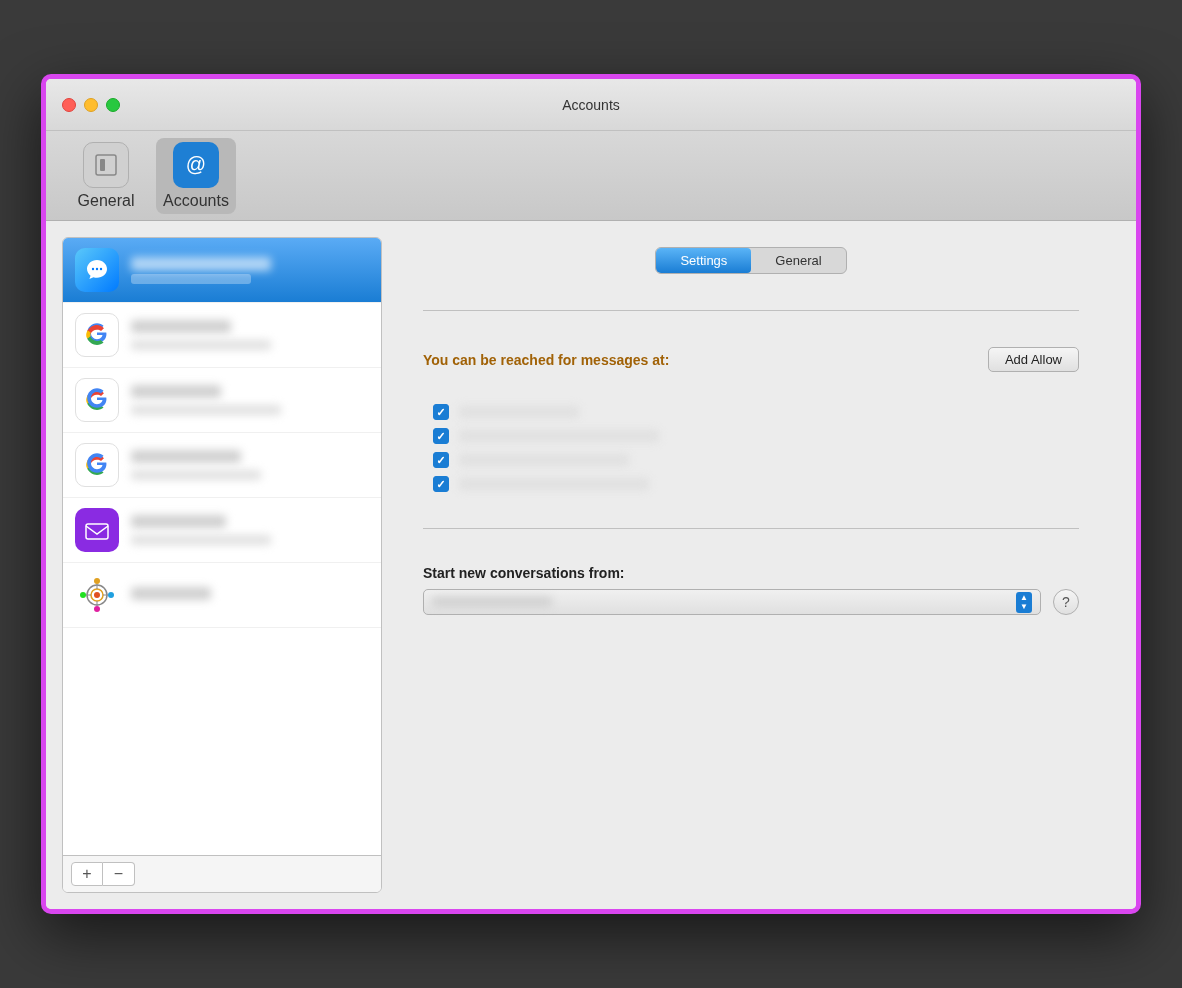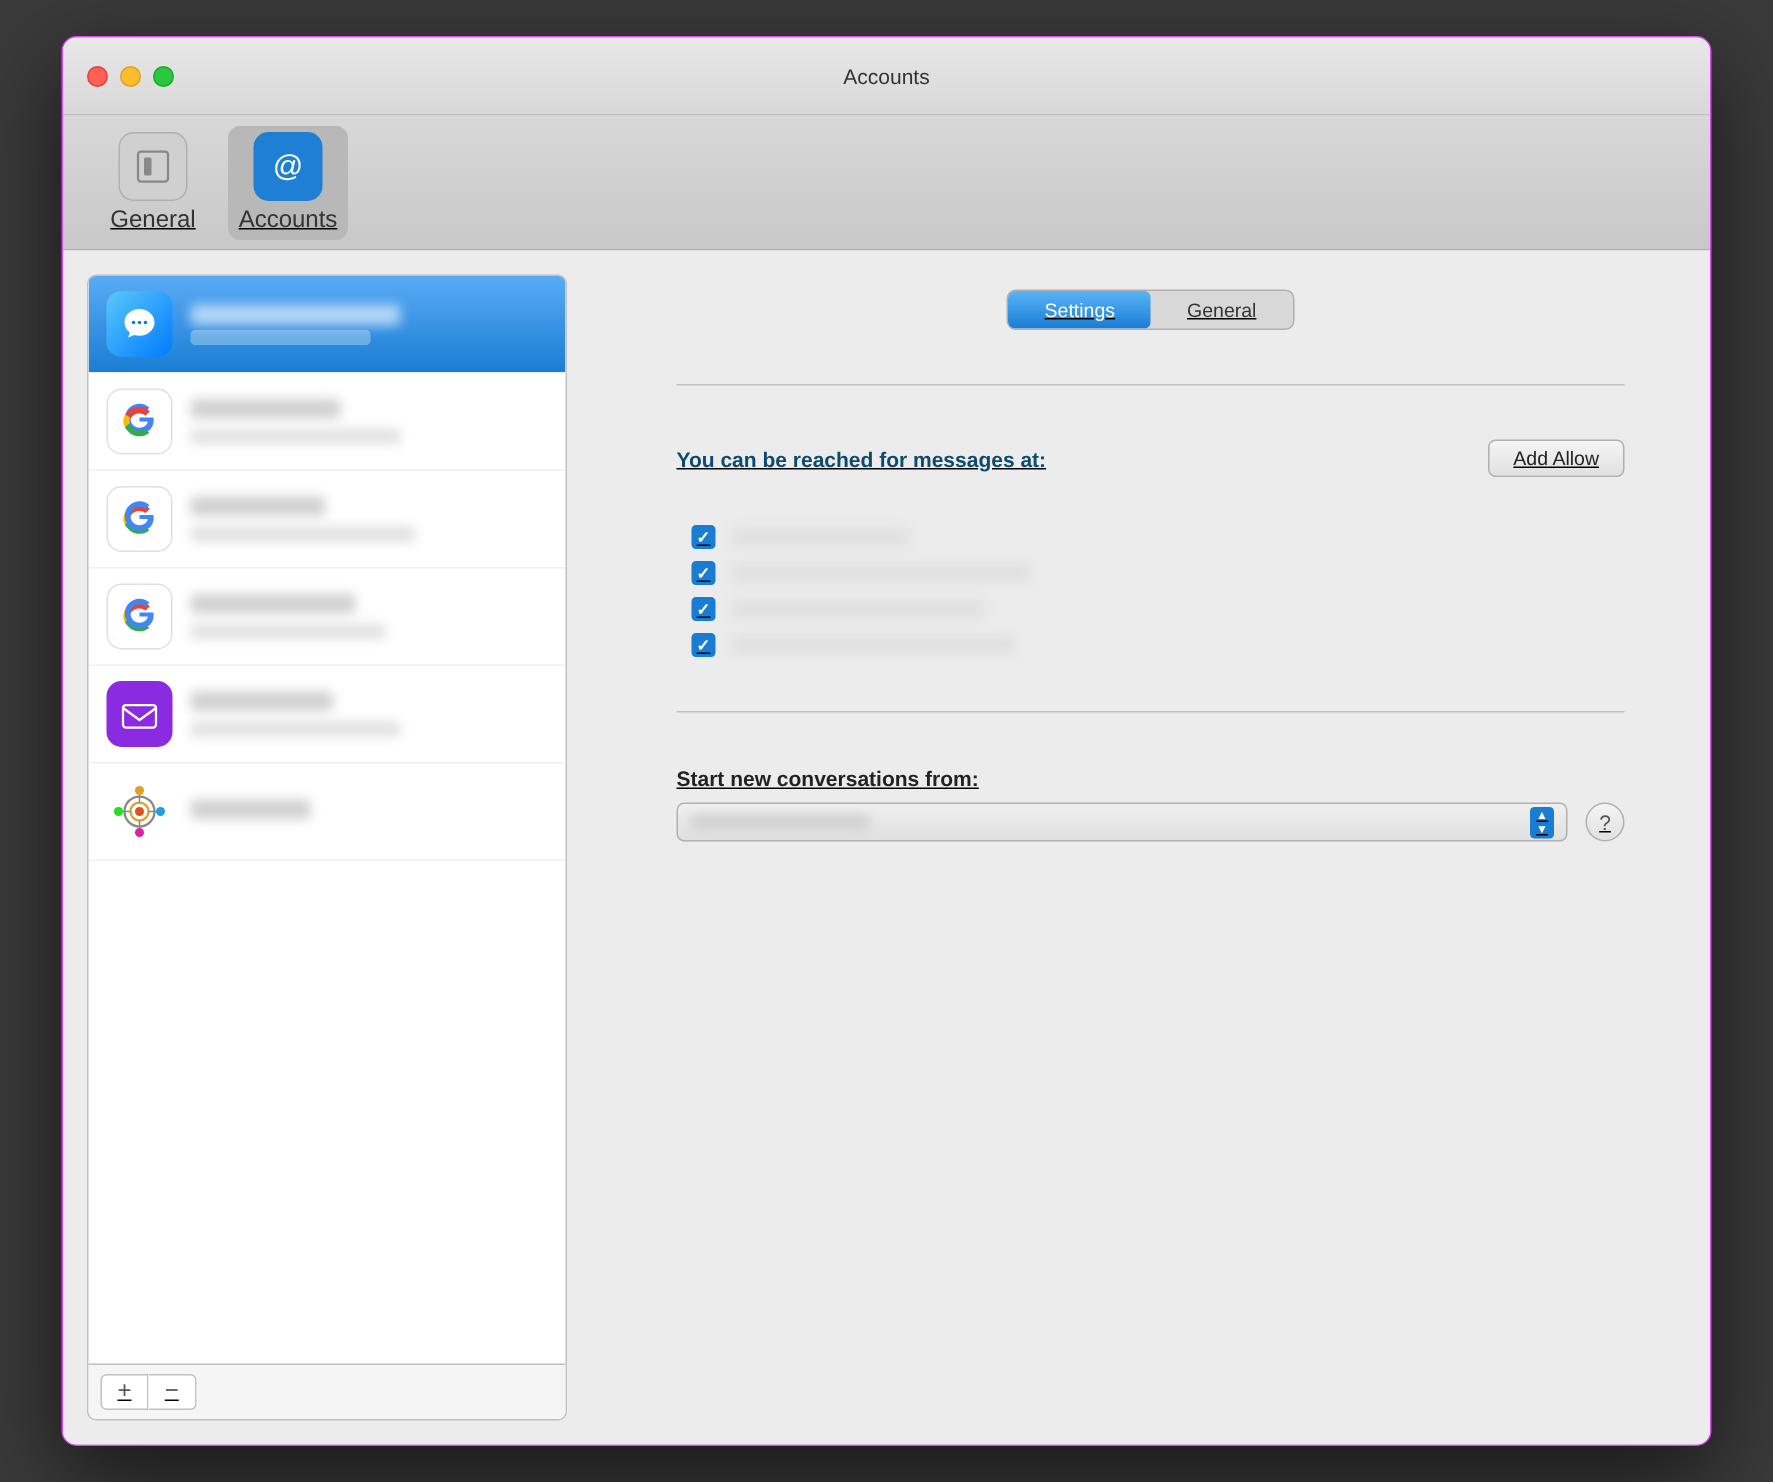--- a/index.html
+++ b/index.html
@@ -7,29 +7,28 @@
       font-family: -apple-system, BlinkMacSystemFont, 'Helvetica Neue', sans-serif;
       background: #3a3a3a;
       display: flex;
       justify-content: center;
       align-items: center;
       width: 1182px;
       height: 988px;
     }
     .window {
       width: 1100px;
-      height: 940px;
+      height: 840px;
       background: #ececec;
       border-radius: 10px;
       box-shadow: 0 20px 60px rgba(0,0,0,0.6);
       overflow: hidden;
       display: flex;
       flex-direction: column;
-      border: 1px solid #d946ef;
-      text-decoration: underline;
+      border: 5px solid #d946ef;
     }
     
     .title-bar {
       background: linear-gradient(to bottom, #e8e8e8, #d8d8d8);
       height: 52px;
       display: flex;
       align-items: center;
       padding: 0 16px;
       border-bottom: 1px solid #c0c0c0;
       position: relative;
@@ -198,21 +197,20 @@
       border-radius: 0 4px 4px 0;
       border-left: none;
     }
     
     .right-panel {
       flex: 1;
       padding: 10px 41px;
       display: flex;
       flex-direction: column;
       gap: 32px;
-      margin-left: 32px;
     }
     
     .segmented-control {
       display: flex;
       align-self: center;
       border: 1px solid #b0b0b0;
       border-radius: 6px;
       overflow: hidden;
       background: #d8d8d8;
     }
@@ -295,21 +293,21 @@
       margin: 4px 0;
     }
     .reach-header {
       display: flex;
       align-items: center;
       justify-content: space-between;
     }
     .reach-label {
       font-size: 14px;
       font-weight: 600;
-      color: #0c4a6e;
+      color: #a16207;
     }
     .email-list {
       display: flex;
       flex-direction: column;
       gap: 8px;
       padding-left: 10px;
     }
     .email-item {
       display: flex;
       align-items: center;

